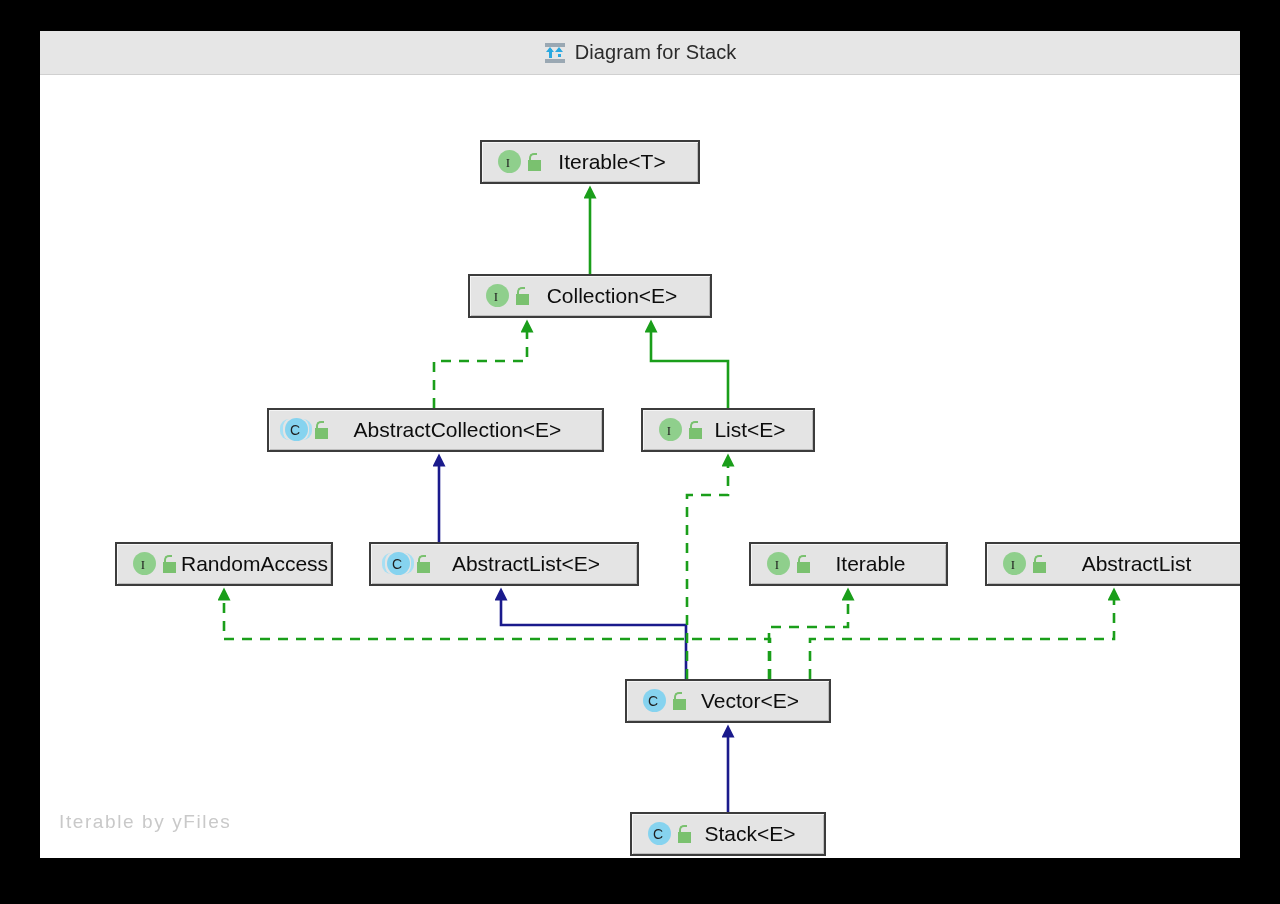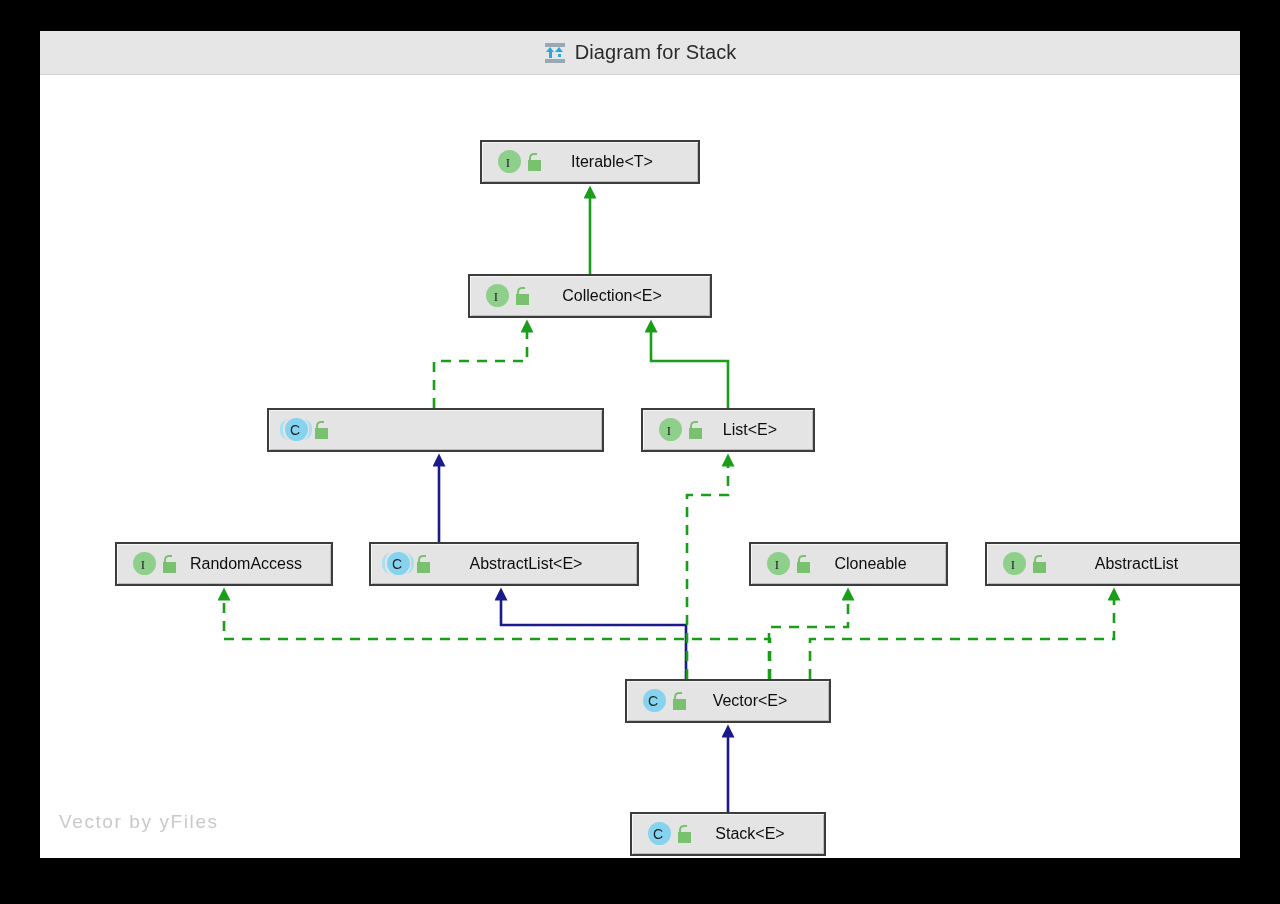--- a/index.html
+++ b/index.html
@@ -136,21 +136,21 @@
   .node-badges {
     display: flex;
     align-items: center;
     gap: 5px;
     flex: 0 0 auto;
   }
 
   .node-label {
     flex: 1 1 auto;
     text-align: center;
-    font-size: 16px;
+    font-size: 21px;
     color: #0d0d0d;
     font-family: "Liberation Sans", sans-serif;
     white-space: nowrap;
     padding-right: 6px;
     padding-left: 2px;
   }
 
   
   .badge-type {
     position: relative;
@@ -341,20 +341,21 @@
             <span class="abs-l"></span>
               <span class="abs-r"></span>
             <span class="disc"></span>
               <span class="glyph">C</span>
           </span>
           <span class="badge-vis">
             <span class="shackle"></span>
               <span class="body"></span>
           </span>
         </span>
+        <span class="node-label">AbstractCollection&lt;E&gt;</span>
       </div>
 
       <div class="node" style="left:601px; top:333px; width:174px;">
         <span class="node-badges">
           <span class="badge-type iface">
             <span class="disc"></span>
               <span class="glyph">I</span>
           </span>
           <span class="badge-vis">
             <span class="shackle"></span>
@@ -398,21 +399,21 @@
         <span class="node-badges">
           <span class="badge-type iface">
             <span class="disc"></span>
               <span class="glyph">I</span>
           </span>
           <span class="badge-vis">
             <span class="shackle"></span>
               <span class="body"></span>
           </span>
         </span>
-        <span class="node-label">Cloneable</span>
+        <span class="node-label">Iterable</span>
       </div>
 
       <div class="node" style="left:945px; top:467px; width:259px;">
         <span class="node-badges">
           <span class="badge-type iface">
             <span class="disc"></span>
               <span class="glyph">I</span>
           </span>
           <span class="badge-vis">
             <span class="shackle"></span>
@@ -443,17 +444,17 @@
               <span class="glyph">C</span>
           </span>
           <span class="badge-vis">
             <span class="shackle"></span>
               <span class="body"></span>
           </span>
         </span>
         <span class="node-label">Stack&lt;E&gt;</span>
       </div>
 
-      <div id="watermark">Vector by yFiles</div>
+      <div id="watermark">Iterable by yFiles</div>
 
     </div>
   </div>
 </div>
 
 </body></html>

